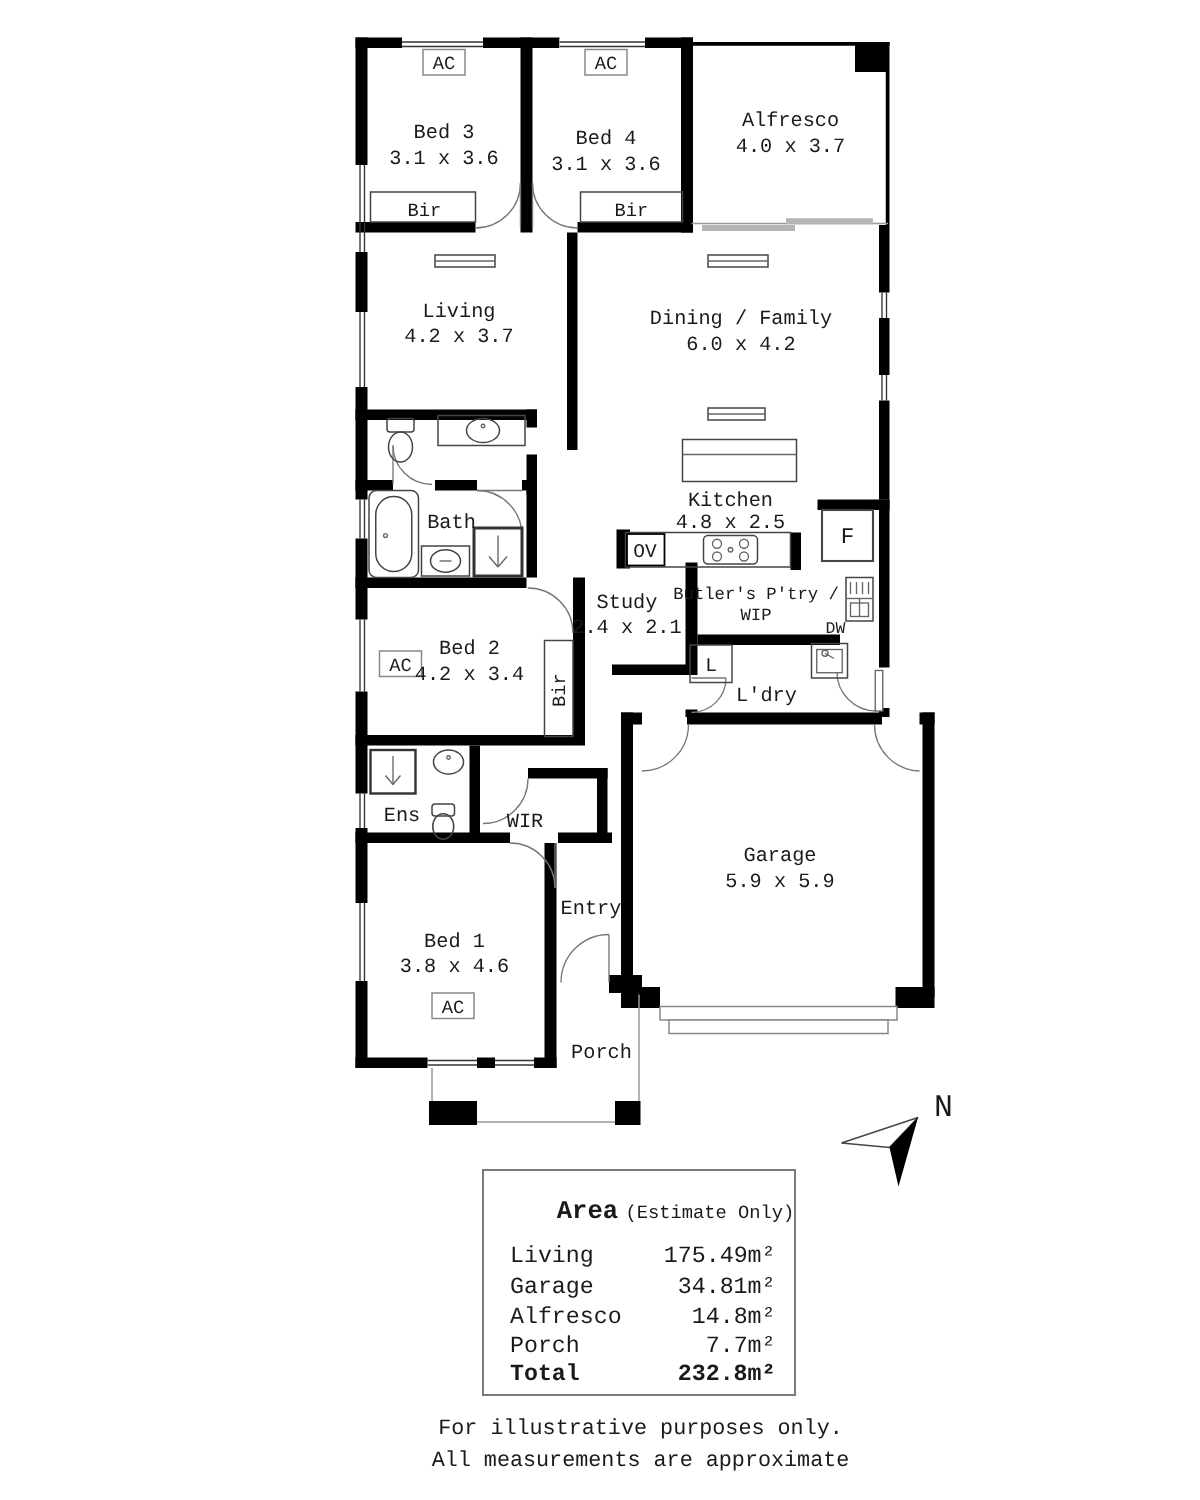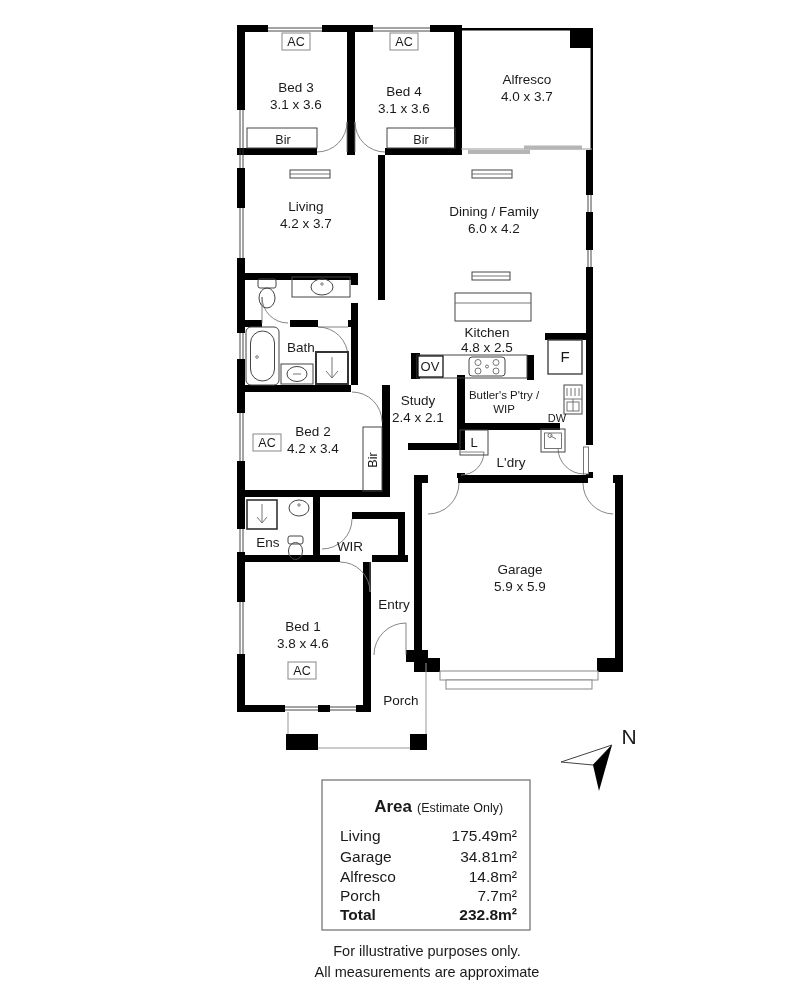--- a/index.html
+++ b/index.html
@@ -1,17 +1,17 @@
 <!DOCTYPE html>
 <html><head>
 <meta charset="utf-8">
 <style>
   html,body{margin:0;padding:0;background:#fff;}
   #stage{position:relative;width:800px;height:1000px;background:#ffffff;overflow:hidden;
-         font-family:Liberation Sans, sans-serif;}
+         font-family:Liberation Mono, monospace;}
   svg{position:absolute;left:0;top:0;}
   .wall{fill:#000;}
   .thinwall{fill:#000;}
   .fx{fill:none;stroke:#444;stroke-width:1;}
   .fxl{fill:none;stroke:#666;stroke-width:0.9;}
   .arc{fill:none;stroke:#777;stroke-width:0.9;}
   .win{fill:#fff;stroke:none;}
   .winline{stroke:#333;stroke-width:0.9;}
   .gray{stroke:#999;stroke-width:1;fill:none;}
   text{fill:#1a1a1a;}

